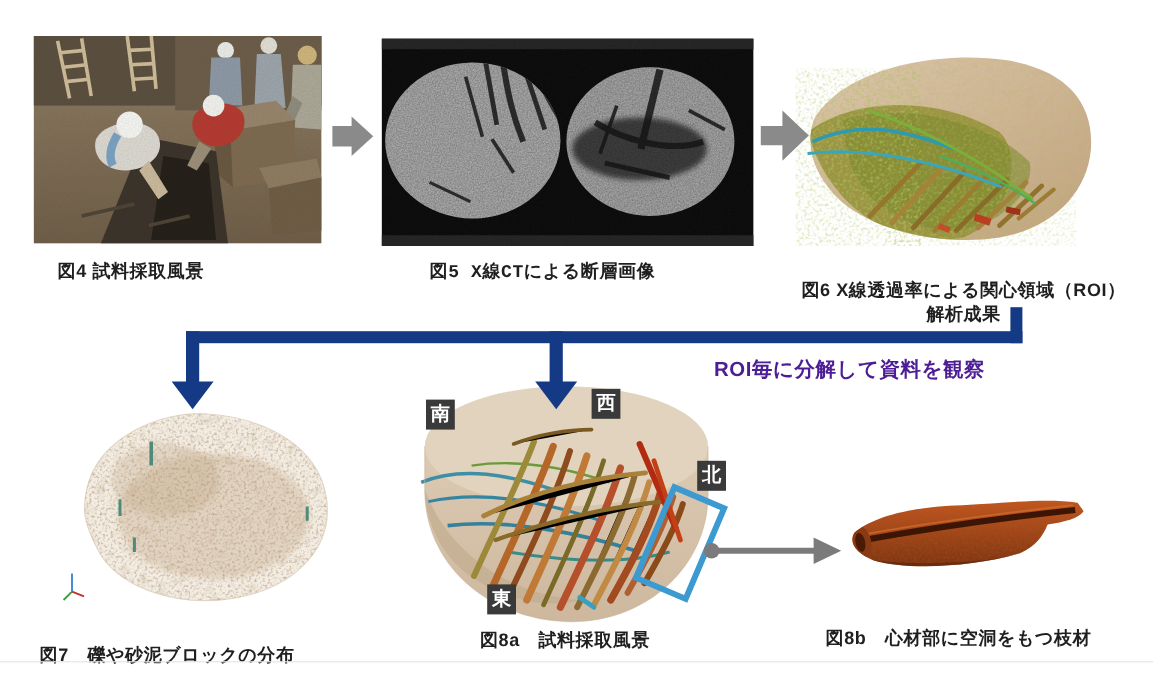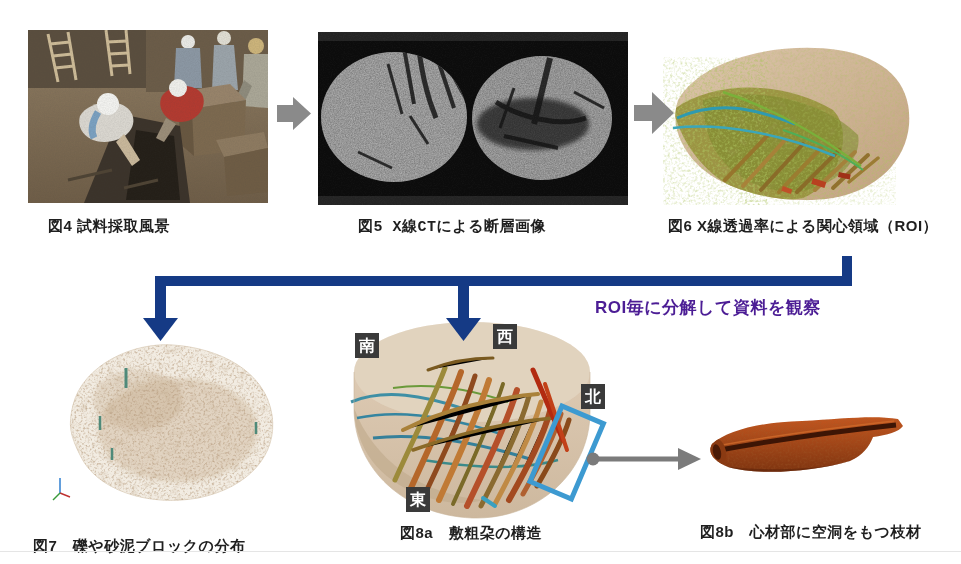--- a/index.html
+++ b/index.html
@@ -5,21 +5,21 @@
   html,body{margin:0;padding:0;background:#ffffff;}
   #canvas{
     position:relative;width:961px;height:564px;background:#ffffff;
     font-family:"Liberation Sans","DejaVu Sans",sans-serif;overflow:hidden;
   }
   .fig{position:absolute;}
   .cap{
     position:absolute;font-size:15px;font-weight:700;color:#1f1f1f;
     letter-spacing:0.5px;white-space:nowrap;
   }
-  .cap2{position:absolute;text-align:center;font-size:15px;font-weight:700;color:#1f1f1f;letter-spacing:0.5px;}
+  .cap2{position:absolute;text-align:center;font-size:15px;font-weight:700;color:#1f1f1f;letter-spacing:0.5px;margin-top:17px;}
   .cap2 div{line-height:20px;}
   .dir-box{
     position:absolute;width:24px;height:25px;background:#3a3a3a;color:#fff;
     font-size:16px;font-weight:700;text-align:center;line-height:25px;
   }
   .roi-note{
     position:absolute;left:595px;top:296px;font-size:17px;font-weight:700;
     color:#4c1d95;letter-spacing:0.5px;white-space:nowrap;
   }
   .divider{position:absolute;left:0;top:551px;width:961px;height:1px;background:#e5e5e5;}
@@ -313,24 +313,25 @@
         <ellipse cx="17" cy="42" rx="9" ry="14" fill="#8a3a12" transform="rotate(-12 17 42)"></ellipse>
         <ellipse cx="17" cy="42" rx="4" ry="8" fill="#4a1a06" transform="rotate(-12 17 42)"></ellipse>
       </g>
     </svg>
   </div>
 
   <div class="cap" style="left:48px;top:217px;">図4 試料採取風景</div>
   <div class="cap" style="left:358px;top:217px;font-family:Liberation Mono, monospace;">図5 X線CTによる断層画像</div>
   <div class="cap2" style="left:645px;top:216px;width:316px;">
     <div>図6 X線透過率による関心領域（ROI）</div>
+    <div>解析成果</div>
   </div>
   <div class="cap" style="left:33px;top:537px;">図7　礫や砂泥ブロックの分布</div>
-  <div class="cap" style="left:400px;top:524px;">図8a　敷粗朶の構造</div>
-  <div class="cap" style="left:688px;top:523px;margin-left:12px;">図8b　心材部に空洞をもつ枝材</div>
+  <div class="cap" style="left:400px;top:524px;">図8a　試料採取風景</div>
+  <div class="cap" style="left:688px;top:523px;">図8b　心材部に空洞をもつ枝材</div>
 
   <div class="dir-box" style="left:355px;top:333px;">南</div>
   <div class="dir-box" style="left:493px;top:324px;">西</div>
   <div class="dir-box" style="left:581px;top:384px;">北</div>
   <div class="dir-box" style="left:406px;top:487px;">東</div>
 
   <div class="roi-note">ROI毎に分解して資料を観察</div>
 
   <svg id="overlay" width="961" height="564" viewBox="0 0 961 564">
 

